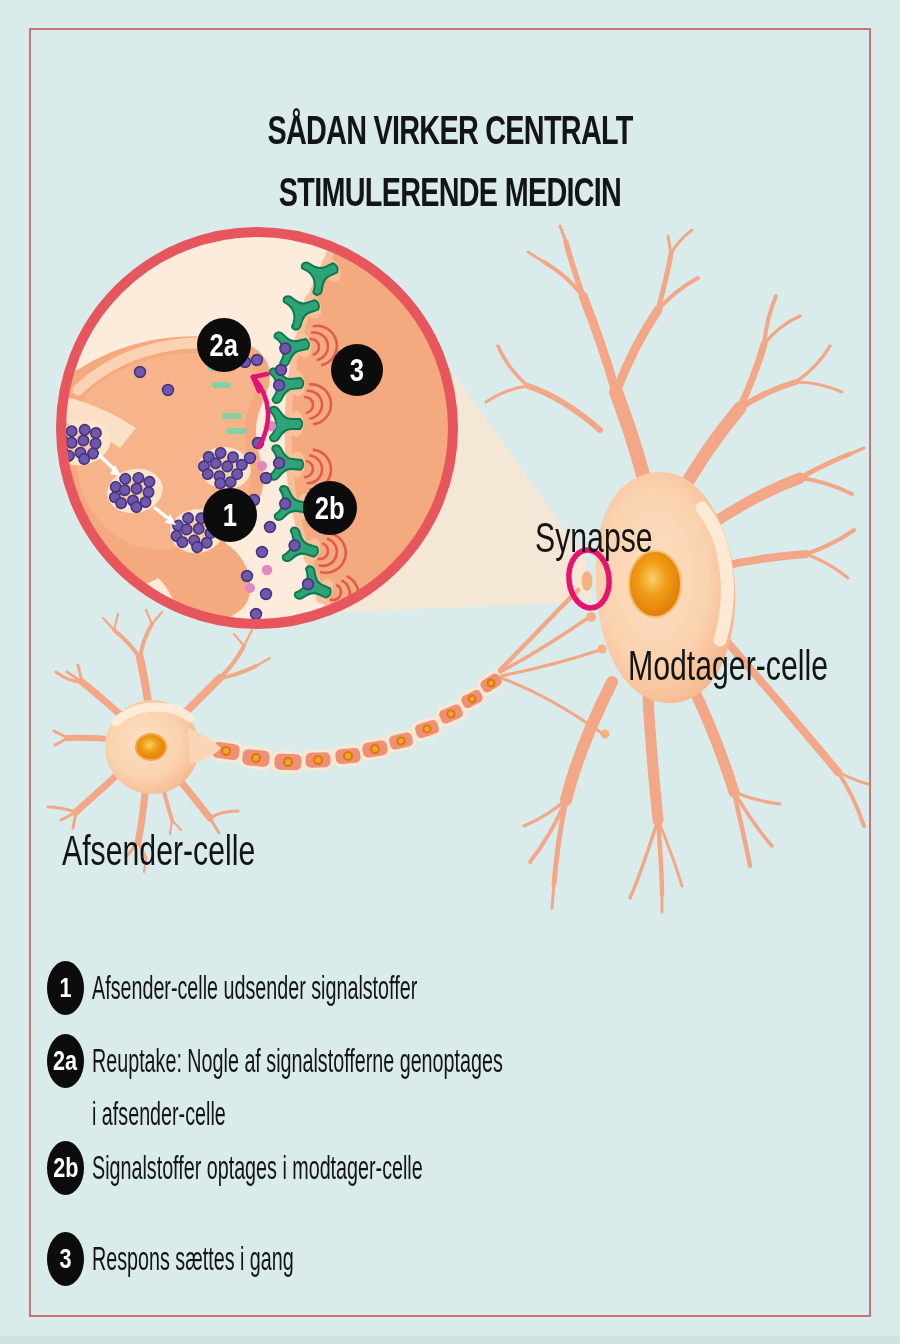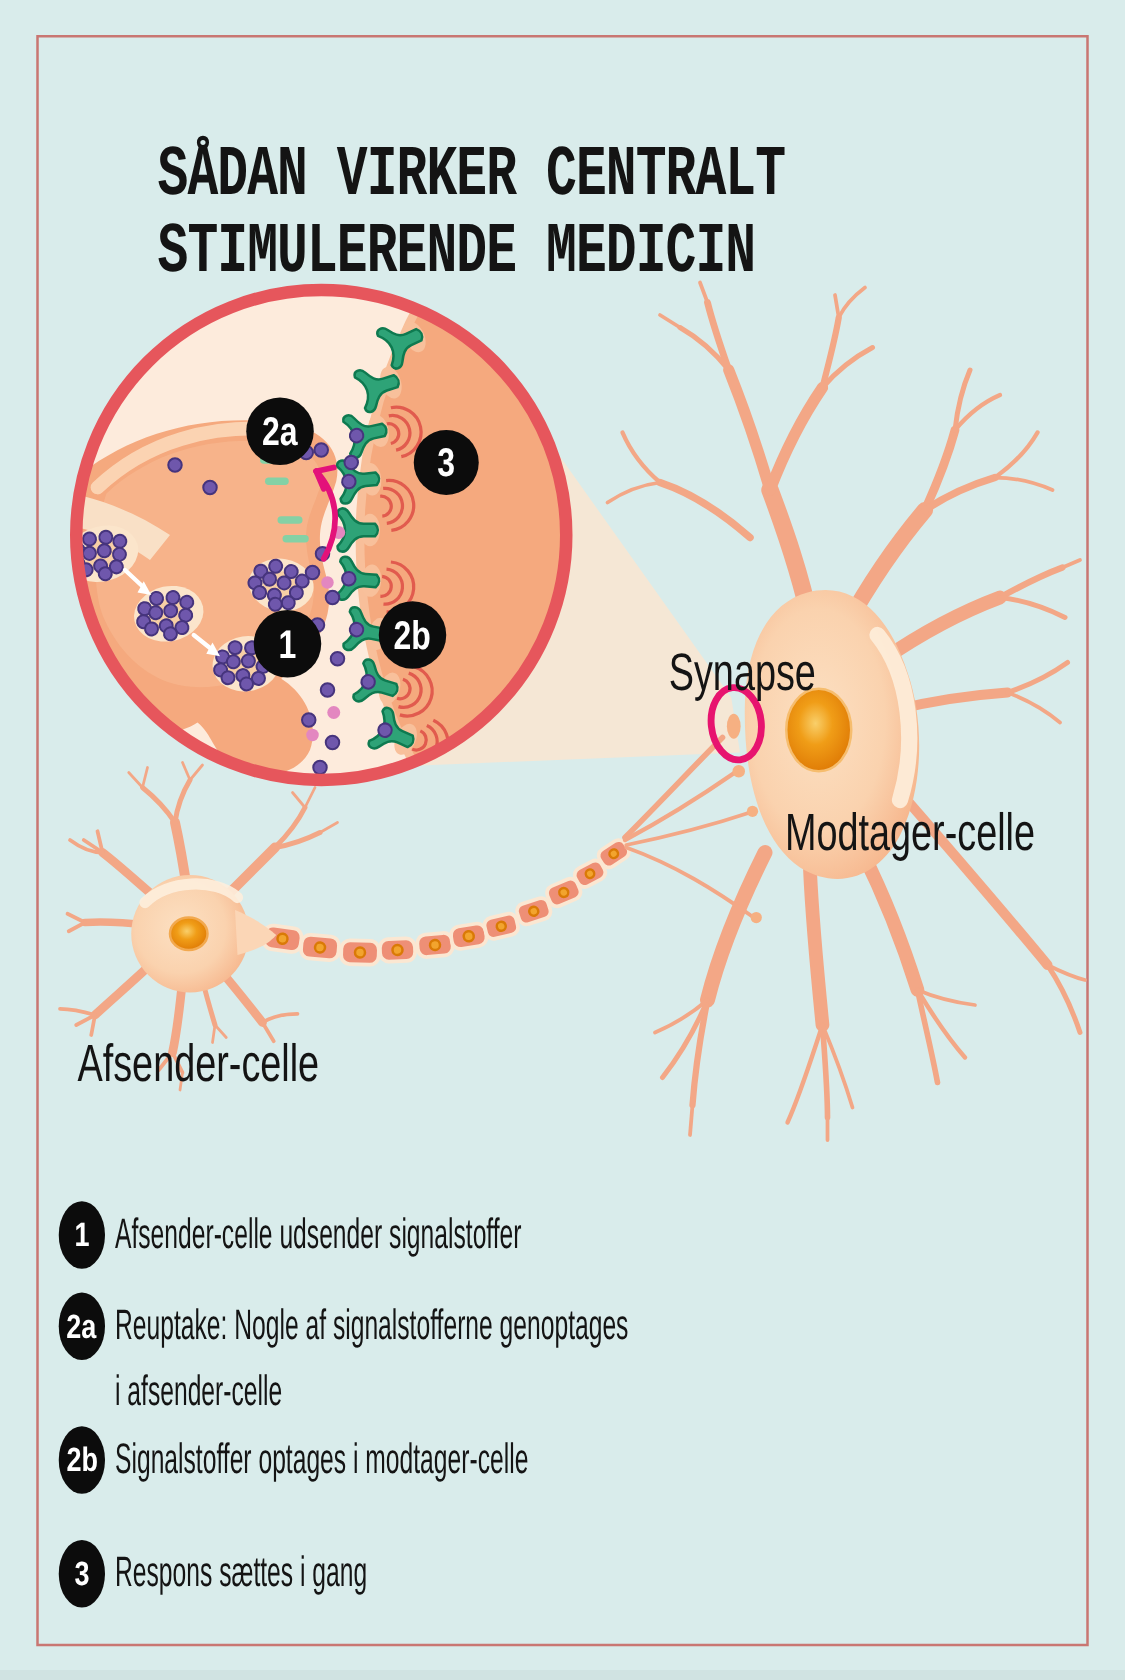--- a/index.html
+++ b/index.html
@@ -7,22 +7,22 @@
     --beam:#f5e7d5; --salmon:#f5a97e; --text:#141414; --badgebg:#0c0c0c;
     --magenta:#e3117a; --green:#2ea377; --greendark:#0e7a50;
   }
   html,body{margin:0;padding:0;background:#fff;}
   .poster{position:relative;width:900px;height:1344px;overflow:hidden;
           background:var(--bg);font-family:"Liberation Sans",sans-serif;}
   .frame{position:absolute;left:29px;top:28px;right:29px;bottom:27px;
          border:2px solid var(--frame);pointer-events:none;}
   .bottom-strip{position:absolute;left:0;bottom:0;width:100%;height:8px;background:#d0e3e2;}
 
-  .title{position:absolute;top:72px;left:0;width:100%;text-align:left;
-         font-weight:bold;font-size:57px;line-height:62px;letter-spacing:-1px;color:var(--text);font-family:Liberation Mono, monospace;}
+  .title{position:absolute;top:72px;left:0;width:100%;text-align:center;
+         font-weight:bold;font-size:40px;line-height:62px;letter-spacing:-1px;color:var(--text);}
   .title .tline{display:block;transform:scaleX(.72);white-space:nowrap;}
 
   .diagram-svg{position:absolute;left:0;top:0;width:900px;height:1344px;pointer-events:none;}
 
   .dlabel{position:absolute;font-size:42px;color:var(--text);
           transform-origin:0 50%;transform:scaleX(.72);white-space:nowrap;}
   #synapse-label{left:535px;top:514px;}
   #receiver-label{left:628px;top:642px;}
   #sender-label{left:62px;top:827px;}
 

